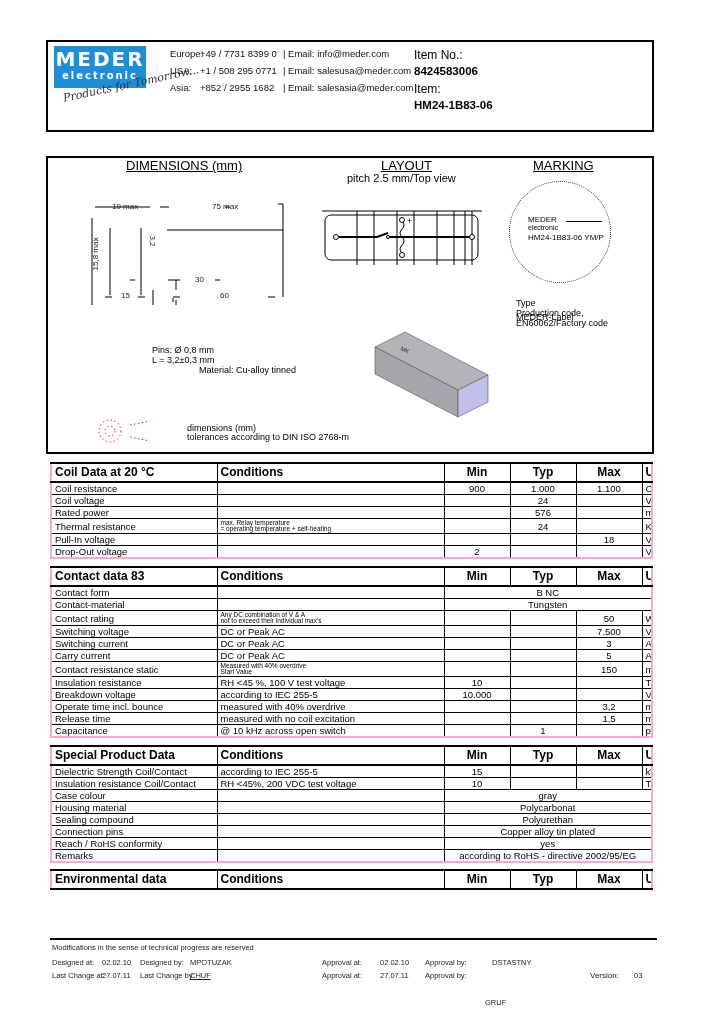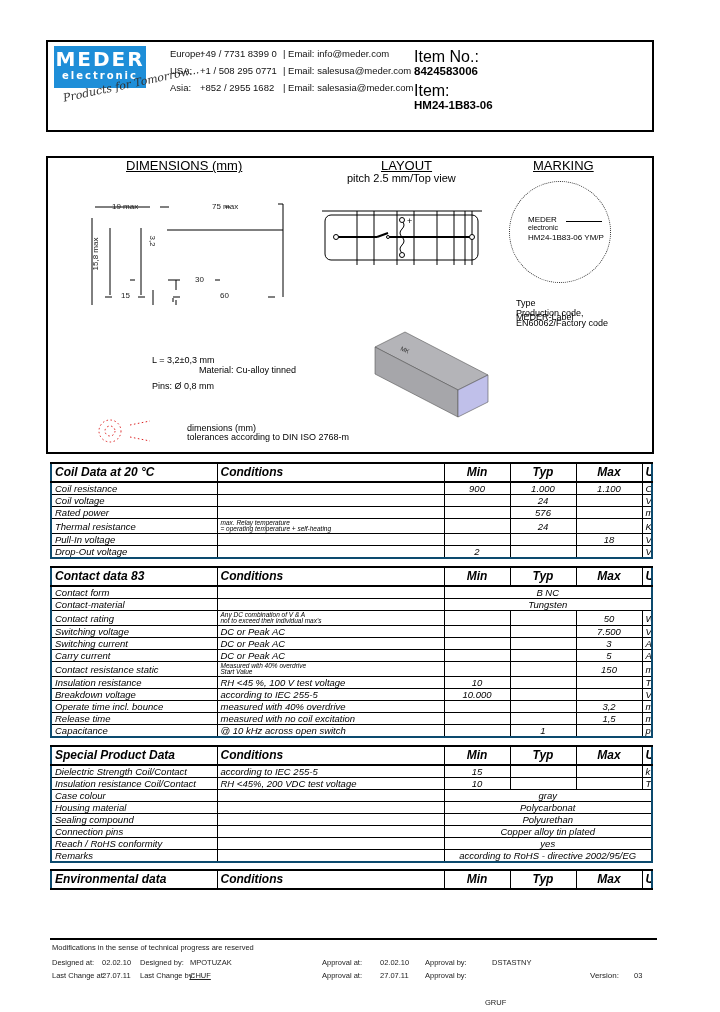--- a/index.html
+++ b/index.html
@@ -6,33 +6,33 @@
   body{width:720px;height:1012px;position:relative;overflow:hidden;font-family:"Liberation Sans",sans-serif;color:#000;}
   .abs{position:absolute;}
   .box{position:absolute;border:2px solid #000;box-sizing:border-box;}
   .t{position:absolute;white-space:nowrap;line-height:1;}
   
   .logo{position:absolute;left:54px;top:46px;width:92px;height:42px;background:#1e8ed8;color:#fff;text-align:center;}
   .logo .l1{font:bold 20px "DejaVu Sans",sans-serif;letter-spacing:2px;line-height:22px;margin-top:2px;}
   .logo .l2{font:bold 10px "DejaVu Sans",sans-serif;letter-spacing:2px;line-height:12px;}
   .slogan{position:absolute;left:62px;top:92px;font:italic 11px "DejaVu Serif",serif;color:#333;transform:rotate(-12deg);transform-origin:left top;}
   .contact{font-size:9.5px;color:#111;}
-  .item-lbl{font-size:16px;}
+  .item-lbl{font-size:12px;}
   .item-val{font-size:11.5px;font-weight:bold;}
   
   .sect-title{font-size:13px;text-decoration:underline;}
   .dim{font-size:8px;color:#222;}
   .small{font-size:9px;}
   
   table.dt{position:absolute;left:50px;width:603px;border-collapse:collapse;table-layout:fixed;font-size:9.5px;}
   table.dt td{border:1px solid #000;padding:0 3px;height:11px;line-height:11px;overflow:hidden;white-space:nowrap;}
   table.dt tr.hd td{font-weight:bold;font-size:12px;height:17px;line-height:17px;border-top:2px solid #000;border-bottom:2px solid #000;}
   table.dt tr.hd td.c{text-align:center;}
   table.dt td.c{text-align:center;}
-  table.dt{border:2px solid #0c4a6e;font-style:italic;}
+  table.dt{border:2px solid #f9a8d4;}
   table.dt td.tiny{font-size:6.5px;line-height:6.5px;white-space:normal;}
   .foot{font-size:7.5px;color:#222;}
 </style>
 </head>
 <body>
 
 <div class="box" style="left:46px;top:40px;width:608px;height:92px;"></div>
 <div class="logo">
   <div class="l1">MEDER</div>
   <div class="l2">electronic</div>
@@ -123,21 +123,21 @@
 <div class="abs" style="left:509px;top:181px;width:100px;height:100px;border:1px dotted #333;border-radius:50%;"></div>
 <div class="t" style="left:528px;top:216px;font-size:8px;">MEDER</div>
 <div class="t" style="left:528px;top:224px;font-size:7px;">electronic</div>
 <div class="t" style="left:528px;top:234px;font-size:8px;">HM24-1B83-06 YM/P</div>
 <div class="abs" style="left:566px;top:221px;width:36px;border-top:1px solid #000;"></div>
 <div class="t small" style="left:516px;top:289px;margin-top:24px;">MEDER-Label</div>
 <div class="t small" style="left:516px;top:299px;">Type</div>
 <div class="t small" style="left:516px;top:309px;">Production code,</div>
 <div class="t small" style="left:516px;top:319px;">EN60062/Factory code</div>
 
-<div class="t small" style="left:152px;top:346px;margin-top:36px;">Pins: Ø 0,8 mm</div>
+<div class="t small" style="left:152px;top:346px;">Pins: Ø 0,8 mm</div>
 <div class="t small" style="left:152px;top:356px;">L = 3,2±0,3 mm</div>
 <div class="t small" style="left:152px;top:366px;padding-left:47px;">Material: Cu-alloy tinned</div>
 
 <svg class="abs" style="left:370px;top:330px;" width="120" height="90">
   <polygon points="5,17 35,2 118,45 88,60" fill="#b4b4b8" stroke="#555" stroke-width="0.6"></polygon>
   <polygon points="5,17 88,60 88,87 5,44" fill="#a6a6aa" stroke="#555" stroke-width="0.6"></polygon>
   <polygon points="88,60 118,45 118,72 88,87" fill="#c0c0ea" stroke="#555" stroke-width="0.6"></polygon>
   <text x="30" y="20" font-size="6" fill="#333" transform="rotate(25 30 20)" font-family="Liberation Sans, sans-serif">MK</text>
 </svg>
 

